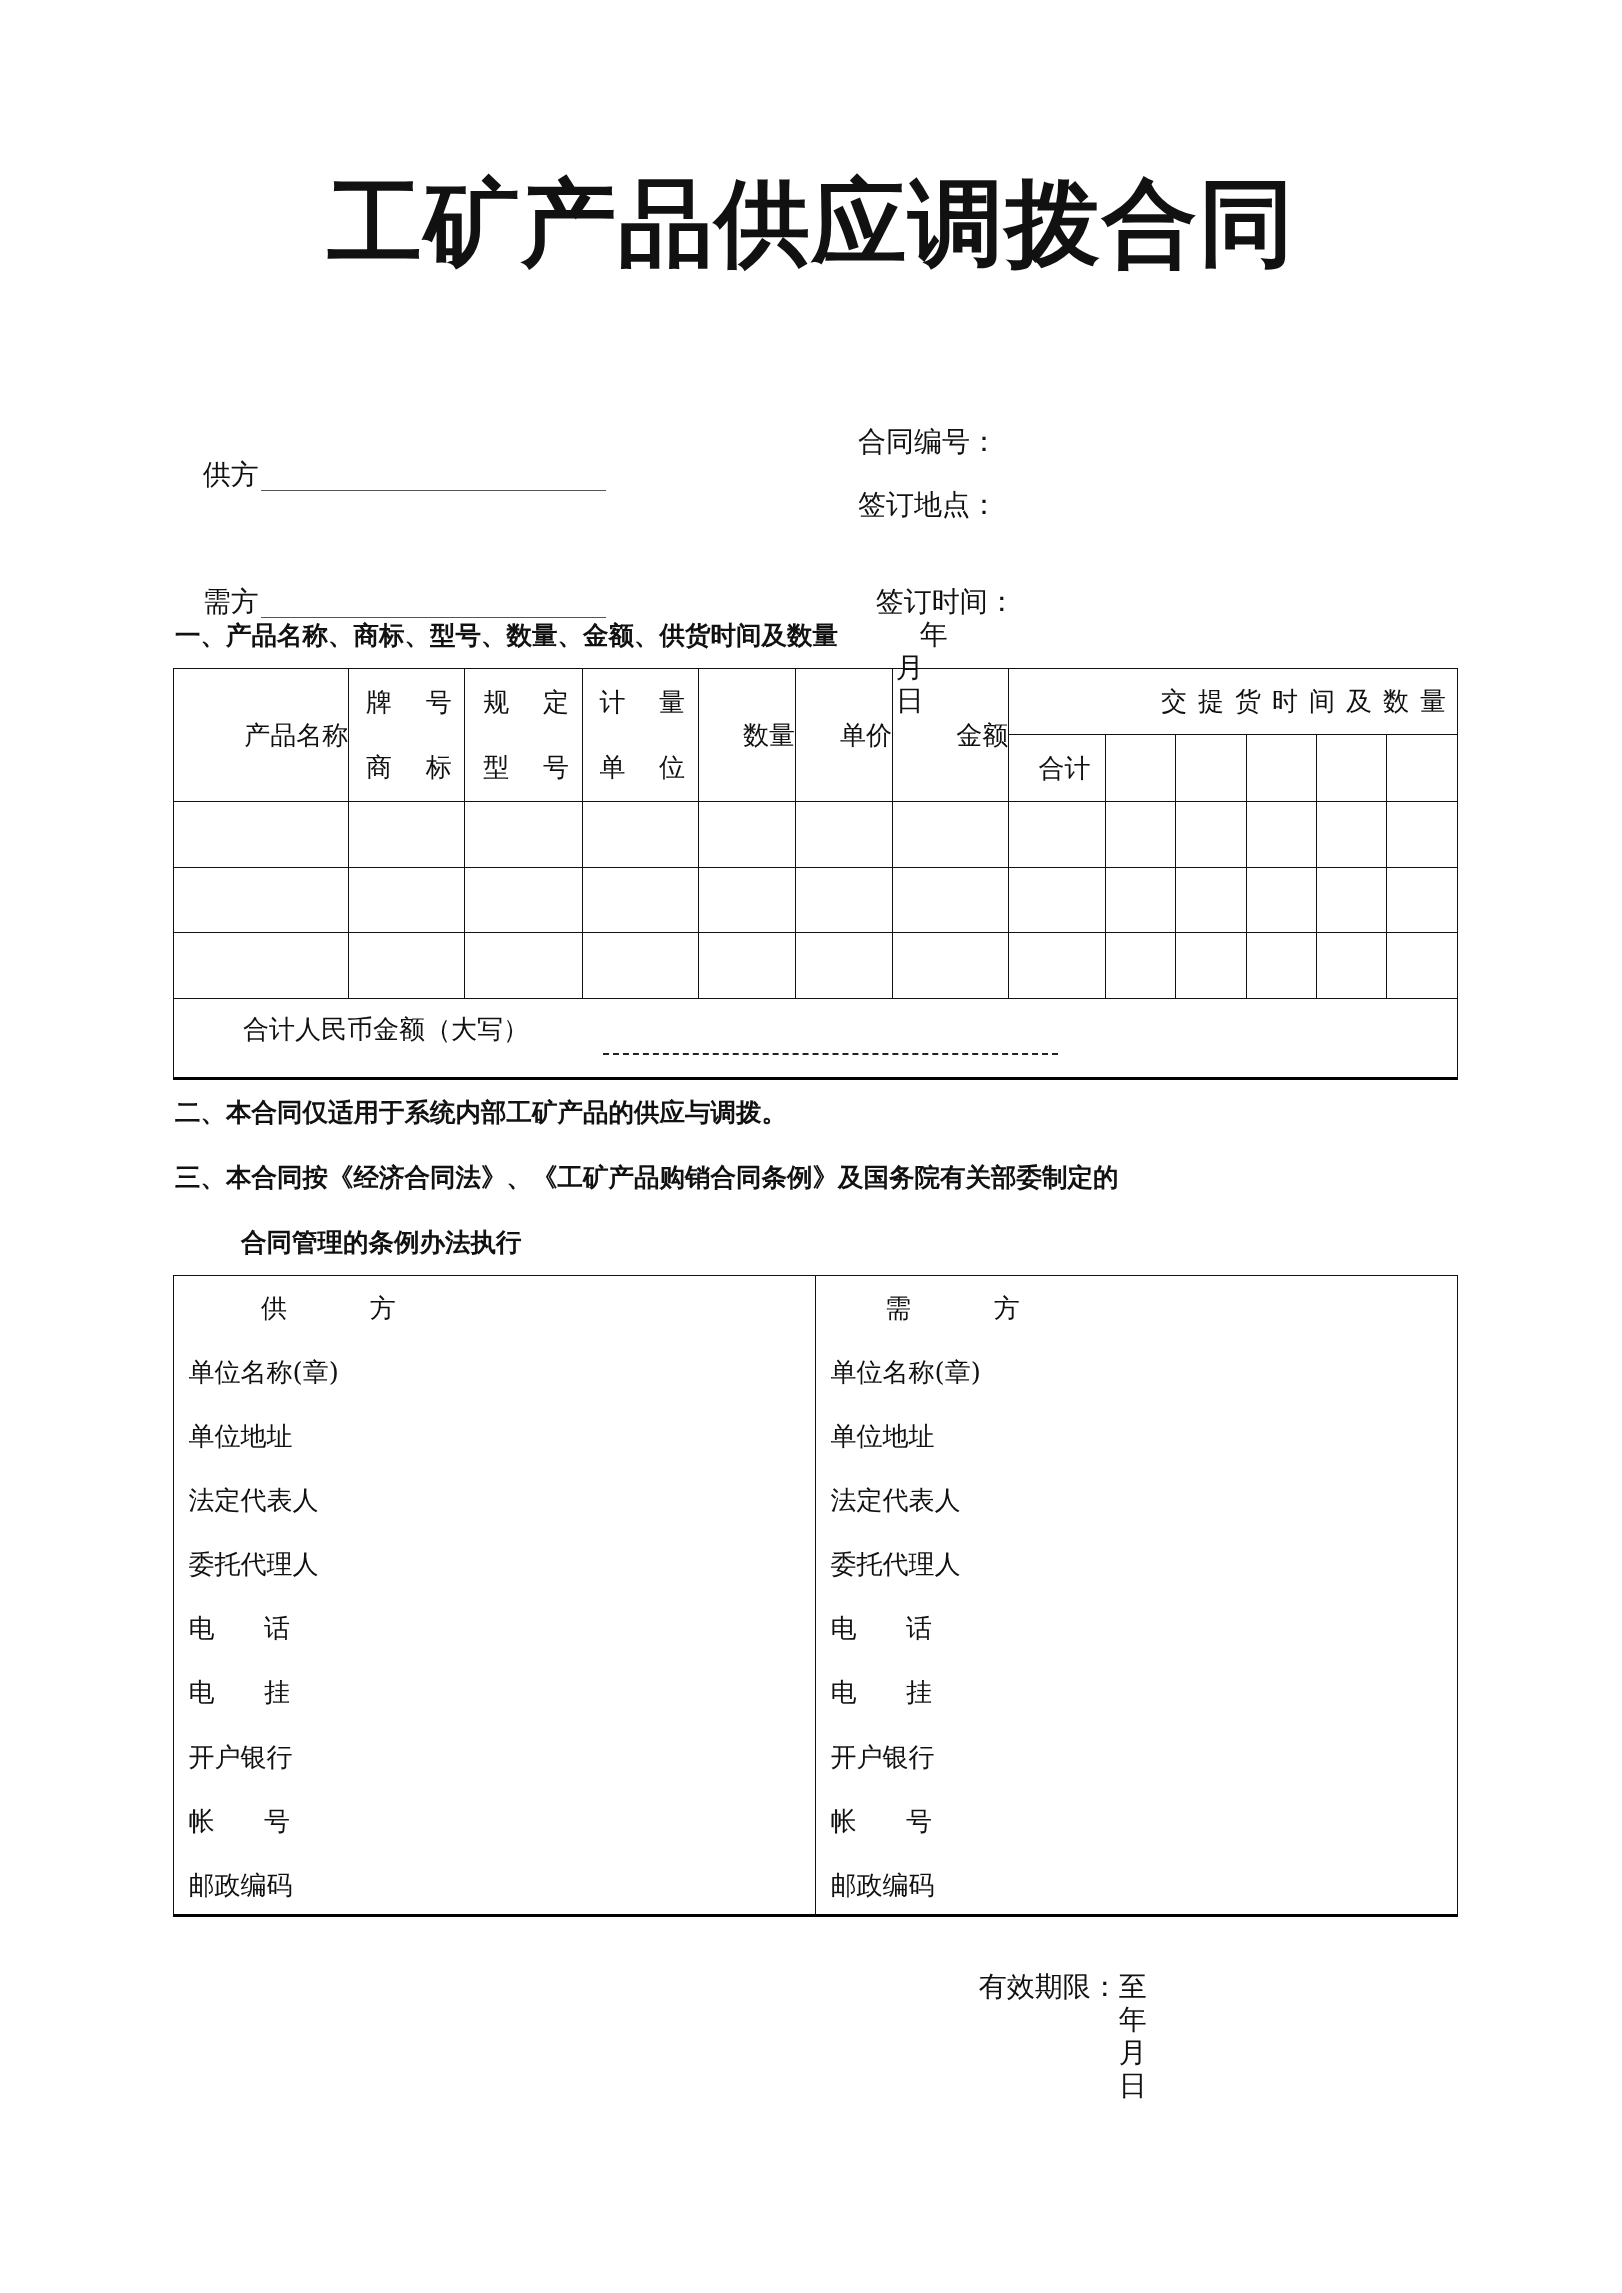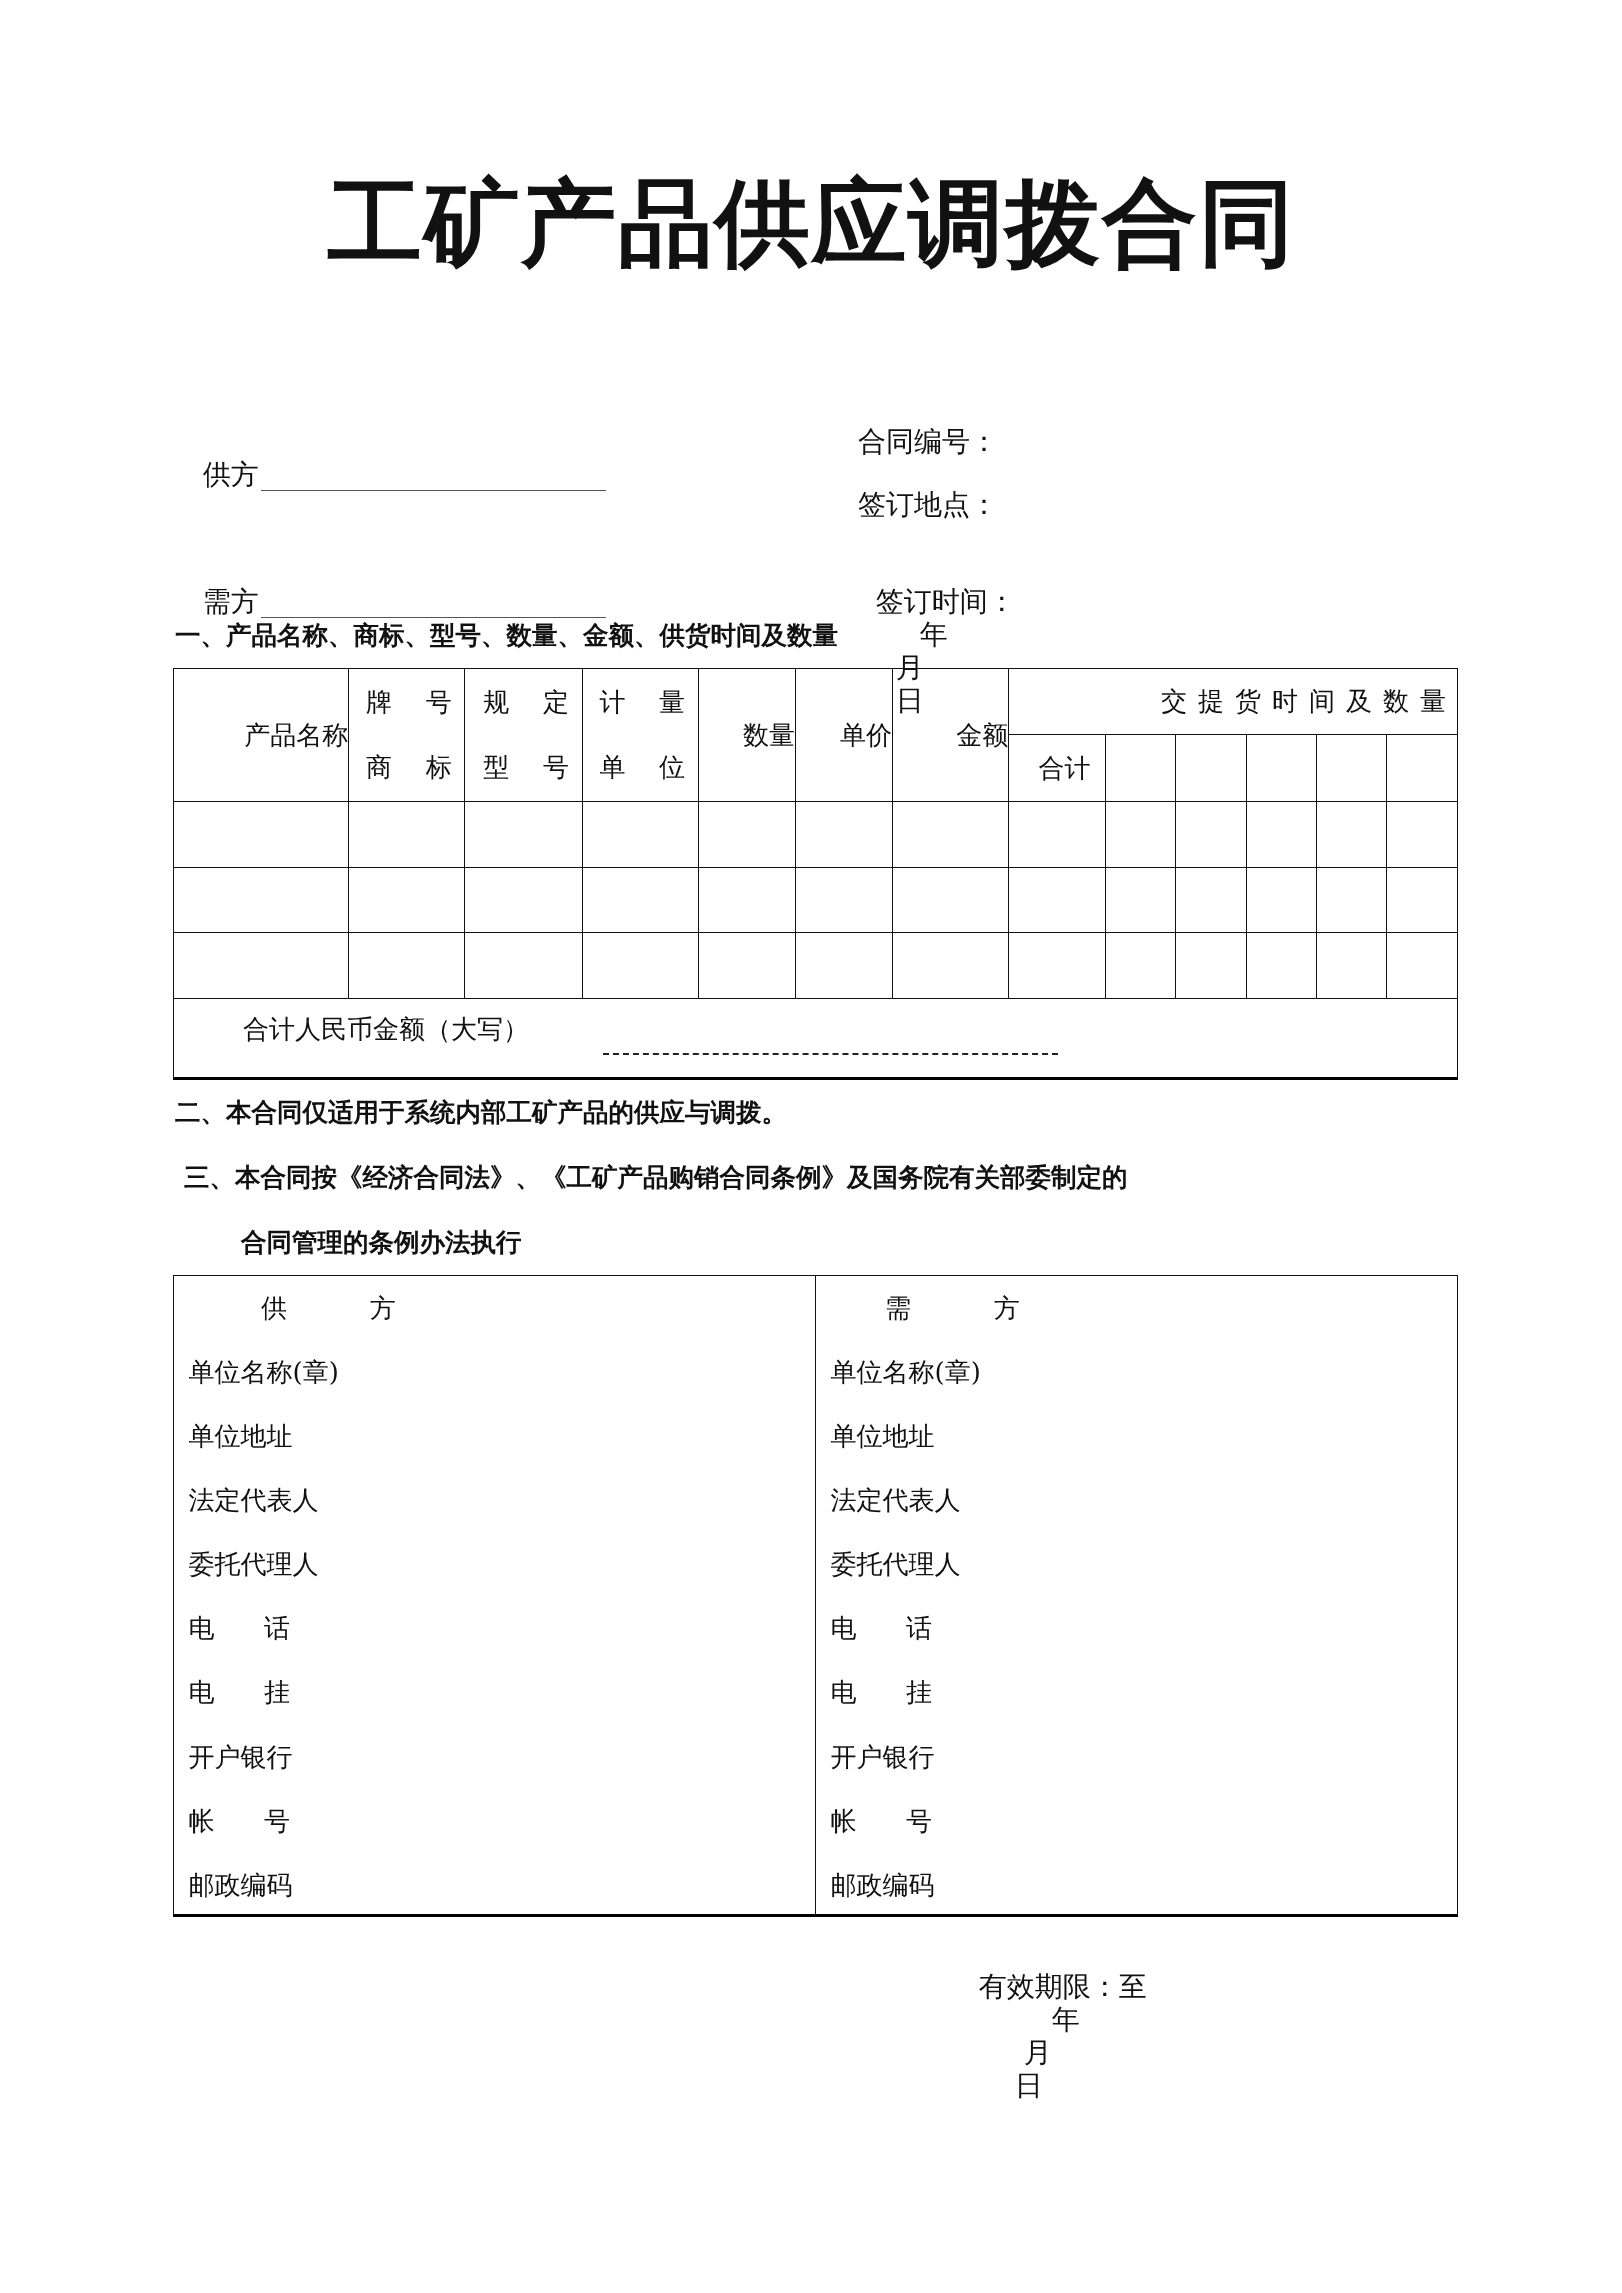--- a/index.html
+++ b/index.html
@@ -143,21 +143,21 @@
   <tr class="thick-top" style="height:80px;">
     <td colspan="13" style="text-align:left; position:relative; border-bottom:3.6px solid #000;">
       <span style="position:absolute; left:69px; top:12.7px; font-size:26px;">合计人民币金额（大写）</span>
       <span class="dashline" style="position:absolute; left:429px; top:53px;"></span>
     </td>
   </tr>
 </tbody>
   </table>
 
 <div class="abs txt bold" style="left:175px; top:1096px;">二、本合同仅适用于系统内部工矿产品的供应与调拨。</div>
-<div class="abs txt bold" style="left:175px; top:1161px;margin-left:9px;">三、本合同按《经济合同法》、《工矿产品购销合同条例》及国务院有关部委制定的</div>
+<div class="abs txt bold" style="left:175px; top:1161px;">三、本合同按《经济合同法》、《工矿产品购销合同条例》及国务院有关部委制定的</div>
 <div class="abs txt bold" style="left:241px; top:1226px;">合同管理的条例办法执行</div>
 
 <div class="parties">
   <div class="pcol">
     <div class="pline" style="top:15.5px; left:87px;">供          方</div>
     <div class="pline" style="top:80px;">单位名称(章)</div>
     <div class="pline" style="top:144px;">单位地址</div>
     <div class="pline" style="top:208px;">法定代表人</div>
     <div class="pline" style="top:272px;">委托代理人</div>
     <div class="pline" style="top:336px;">电      话</div>
@@ -173,19 +173,19 @@
     <div class="pline" style="top:208px;">法定代表人</div>
     <div class="pline" style="top:272px;">委托代理人</div>
     <div class="pline" style="top:336px;">电      话</div>
     <div class="pline" style="top:400px;">电      挂</div>
     <div class="pline" style="top:465px;">开户银行</div>
     <div class="pline" style="top:529px;">帐      号</div>
     <div class="pline" style="top:593px;">邮政编码</div>
   </div>
 </div>
 
-<div class="abs txt" style="left:961px; top:1937px;">
+<div class="abs txt" style="left:961px; top:1937px;text-align:right;">
   <span>有效期限：至</span>
   <span style="display:inline-block;width:73px"></span><span>年</span>
   <span style="display:inline-block;width:45px"></span><span>月</span>
   <span style="display:inline-block;width:36px"></span><span>日</span>
 </div>
 
 
 </body></html>

